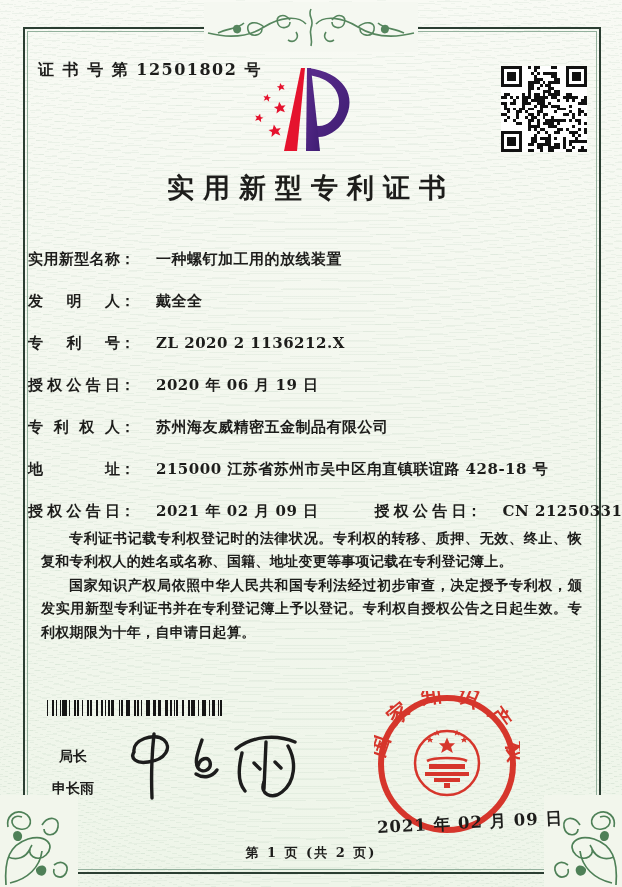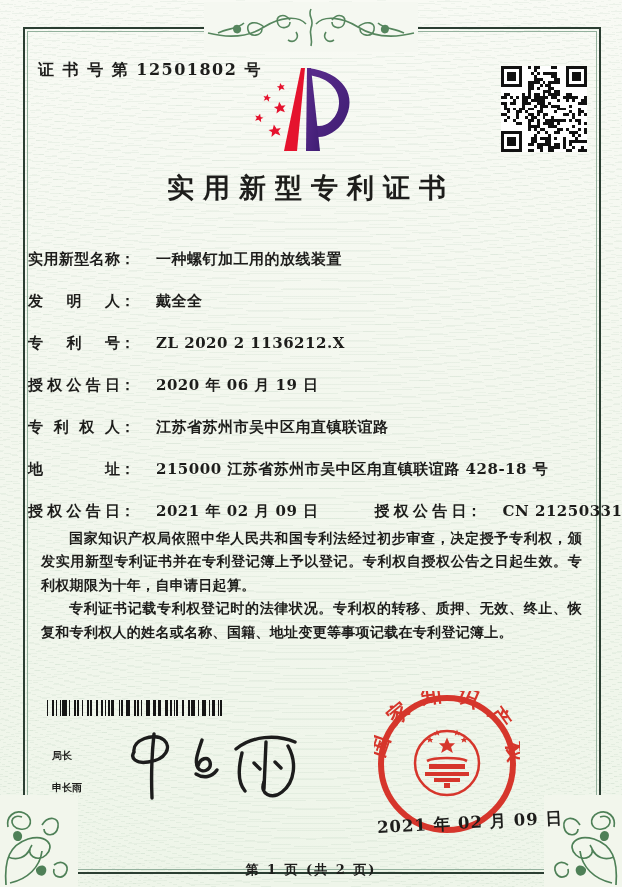--- a/index.html
+++ b/index.html
@@ -25,25 +25,25 @@
   .fields{position:absolute;left:28px;top:238px;width:548px;font-size:15px;font-weight:600;}
   .frow{display:flex;align-items:baseline;height:42px;line-height:42px;}
   .flabel{display:inline-block;width:92px;text-align:justify;text-align-last:justify;}
   .fcolon{display:inline-block;width:15px;}
   .fvalue{margin-left:21px;letter-spacing:0.5px;white-space:nowrap;}
   .gpair{display:flex;align-items:baseline;justify-content:flex-end;}
   .gpair.second{margin-left:56px;}
   .body-text{position:absolute;left:41px;top:527px;width:541px;font-size:14px;line-height:23.4px;font-weight:600;text-align:justify;letter-spacing:0.3px;}
   .body-text p{margin:0;text-indent:2em;}
   .barcode{position:absolute;left:47px;top:700px;}
-  .signer{position:absolute;left:52px;top:740px;font-family:Liberation Serif, serif;font-size:10px;font-weight:700;line-height:32px;}
+  .signer{position:absolute;left:52px;top:740px;font-family:Liberation Sans, sans-serif;font-size:14px;font-weight:700;line-height:32px;text-align:center;}
   .signature{position:absolute;left:118px;top:722px;z-index:3;}
   .seal{position:absolute;left:374px;top:691px;z-index:4;}
   .seal-date{position:absolute;left:377px;top:812px;width:190px;font-size:16.5px;font-weight:700;letter-spacing:1px;transform:rotate(-3deg);z-index:5;}
-  .footer{position:absolute;left:0;bottom:8px;width:100%;text-align:center;font-size:13px;font-weight:600;letter-spacing:2px;}
+  .footer{position:absolute;left:0;bottom:25px;width:100%;text-align:center;font-size:13px;font-weight:600;letter-spacing:2px;}
 </style>
 </head>
 <body>
 
 <div class="page">
 
   <svg width="0" height="0" style="position:absolute">
     <defs>
       <polygon id="star" points="0,-10 2.94,-3.09 9.51,-3.09 4.76,1.18 6.88,8.09 0,4 -6.88,8.09 -4.76,1.18 -9.51,-3.09 -2.94,-3.09"></polygon>
       <linearGradient id="pgrad" x1="0" y1="0" x2="1" y2="1">
@@ -415,21 +415,21 @@
         <span class="fvalue">ZL 2020 2 1136212.X</span>
     </div>
     <div class="frow">
       <span class="flabel">授权公告日</span>
         <span class="fcolon">：</span>
         <span class="fvalue">2020 年 06 月 19 日</span>
     </div>
     <div class="frow">
       <span class="flabel">专利权人</span>
         <span class="fcolon">：</span>
-        <span class="fvalue">江苏省苏州市吴中区甪直镇联谊路</span>
+        <span class="fvalue">苏州海友威精密五金制品有限公司</span>
     </div>
     <div class="frow">
       <span class="flabel">地址</span>
         <span class="fcolon">：</span>
         <span class="fvalue">215000 江苏省苏州市吴中区甪直镇联谊路 428-18 号</span>
     </div>
     <div class="frow">
       <span class="gpair">
         <span class="flabel">授权公告日</span>
           <span class="fcolon">：</span>
@@ -437,22 +437,22 @@
       </span>
       <span class="gpair second">
         <span class="flabel">授权公告日</span>
           <span class="fcolon">：</span>
           <span class="fvalue">CN 212503312 U</span>
       </span>
     </div>
   </div>
 
   <div class="body-text">
+    <p>专利证书记载专利权登记时的法律状况。专利权的转移、质押、无效、终止、恢复和专利权人的姓名或名称、国籍、地址变更等事项记载在专利登记簿上。</p>
     <p>国家知识产权局依照中华人民共和国专利法经过初步审查，决定授予专利权，颁发实用新型专利证书并在专利登记簿上予以登记。专利权自授权公告之日起生效。专利权期限为十年，自申请日起算。</p>
-    <p>专利证书记载专利权登记时的法律状况。专利权的转移、质押、无效、终止、恢复和专利权人的姓名或名称、国籍、地址变更等事项记载在专利登记簿上。</p>
   </div>
 
   <div class="barcode">
     <svg id="bc-svg" width="178" height="16" viewBox="0 0 178 16" shape-rendering="crispEdges">
         <rect x="0" y="0" width="1.4" height="16" fill="#151515"></rect>
         <rect x="4.6" y="0" width="2.2" height="16" fill="#151515"></rect>
         <rect x="9" y="0" width="1.4" height="16" fill="#151515"></rect>
         <rect x="12.600000000000001" y="0" width="1.4" height="16" fill="#151515"></rect>
         <rect x="15.400000000000002" y="0" width="4.2" height="16" fill="#151515"></rect>
         <rect x="21.8" y="0" width="1.4" height="16" fill="#151515"></rect>

